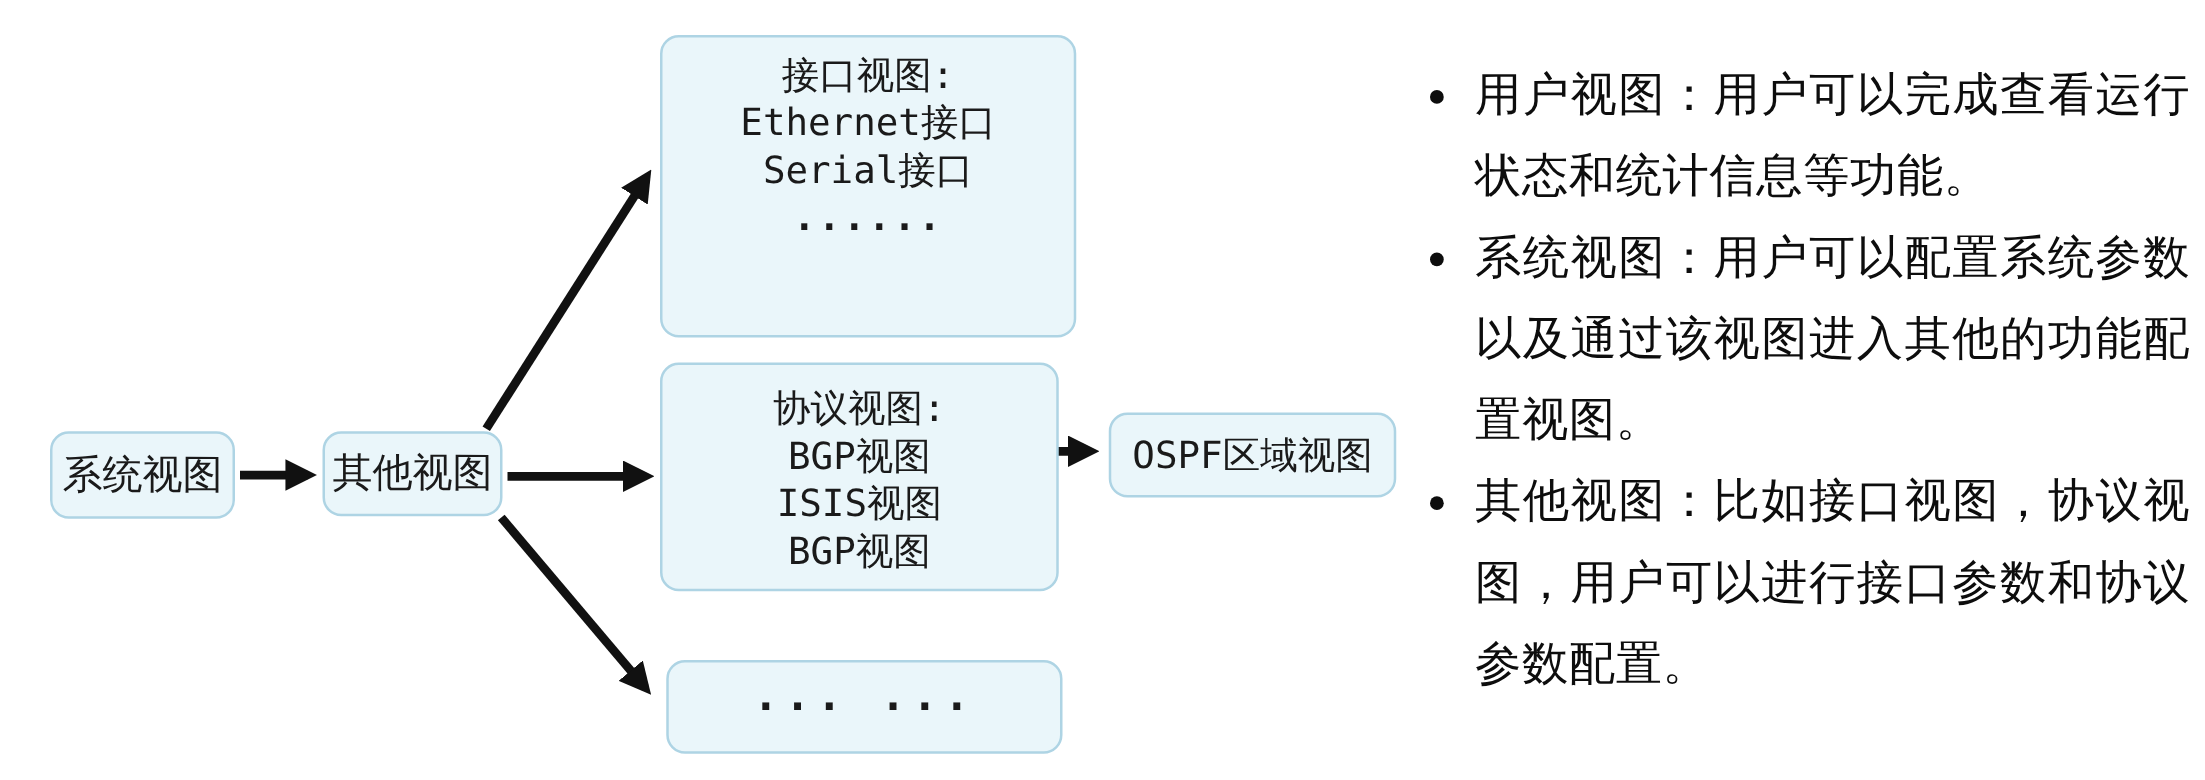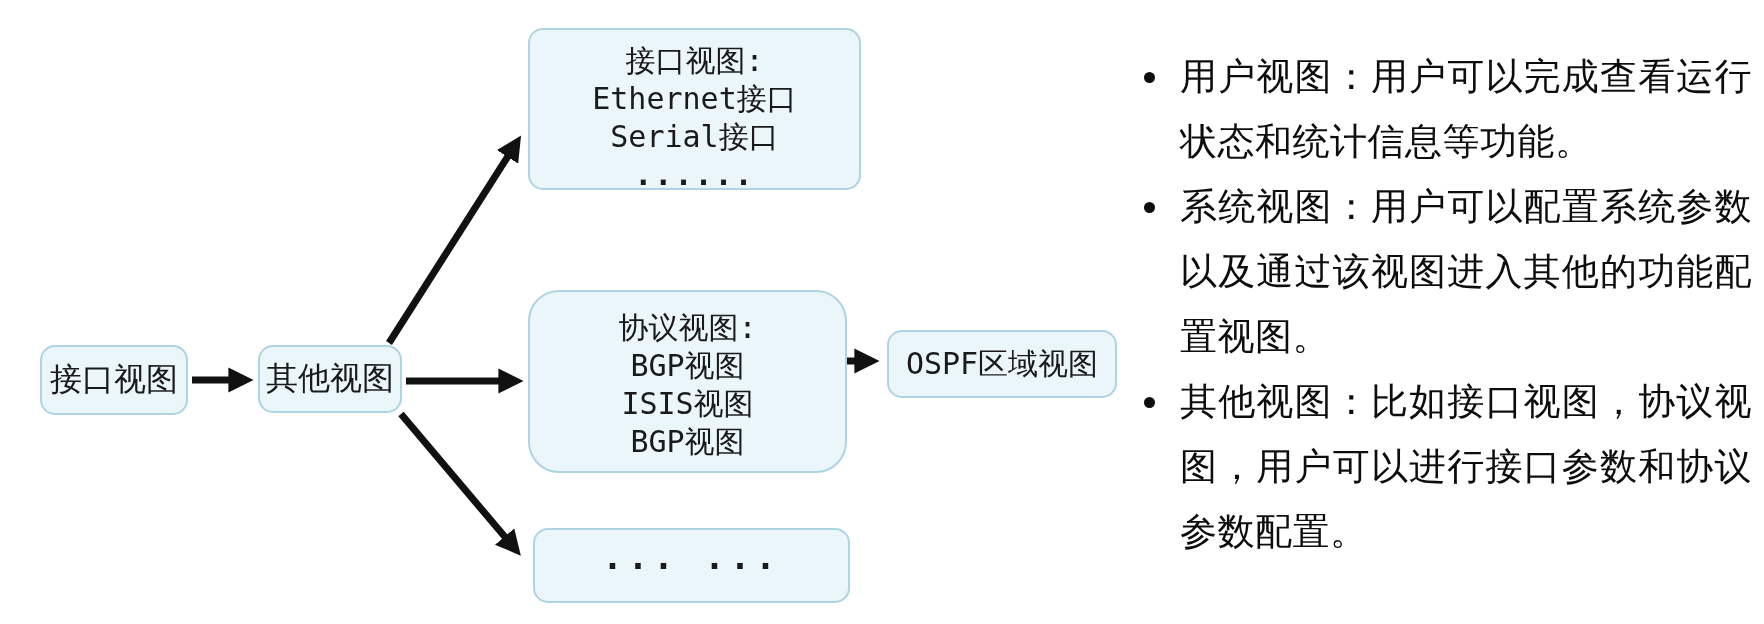--- a/index.html
+++ b/index.html
@@ -19,23 +19,23 @@
     border-radius:15px;
     box-sizing:border-box;
     text-align:center;
     font-family:"DejaVu Sans Mono","Liberation Mono",monospace;
     color:#1a1a1a;
     white-space:nowrap;
   }
   .box.single{display:flex;align-items:center;justify-content:center;}
   #user-box{left:40px;top:345px;width:148px;height:70px;font-size:32px;}
   #system-box{left:258px;top:345px;width:144px;height:68px;font-size:32px;}
-  #interface-box{left:528px;top:28px;width:333px;height:162px;font-size:30px;padding-top:12px;}
+  #interface-box{left:528px;top:28px;width:333px;height:242px;font-size:30px;padding-top:12px;}
   #interface-box .ln{line-height:38px;}
-  #protocol-box{left:528px;top:290px;width:319px;height:183px;font-size:30px;padding-top:17px;border-radius:31px;}
+  #protocol-box{left:528px;top:290px;width:319px;height:183px;font-size:30px;padding-top:17px;}
   #protocol-box .ln{line-height:38px;}
   #ospf-area-box{left:887px;top:330px;width:230px;height:68px;font-size:30px;text-align:right;}
   #etc-box{left:533px;top:528px;width:317px;height:75px;font-size:34px;font-weight:bold;letter-spacing:5px;}
   .dots-low{font-weight:bold;letter-spacing:2px;}
 
   .notes{
     position:absolute;left:1140px;top:44px;width:612px;
     font-family:"Liberation Serif","DejaVu Serif",serif;
     font-size:37px;color:#0d0d0d;
   }
@@ -65,21 +65,21 @@
       </marker>
     </defs>
     <line x1="192" y1="380" x2="246" y2="380" marker-end="url(#ah)"></line>
     <line x1="389" y1="343" x2="517" y2="142" marker-end="url(#ah)"></line>
     <line x1="406" y1="381" x2="516" y2="381" marker-end="url(#ah)"></line>
     <line x1="401" y1="414" x2="516" y2="550" marker-end="url(#ah)"></line>
     <line x1="757" y1="361" x2="872" y2="361" marker-end="url(#ah)"></line>
   </svg>
 
   <div class="box single" id="user-box">
-    <span>接口视图</span>
+    <span>系统视图</span>
   </div>
 
   <div class="box single" id="system-box">
     <span>其他视图</span>
   </div>
 
   <div class="box" id="interface-box">
     <div class="ln">接口视图:</div>
     <div class="ln">Ethernet接口</div>
     <div class="ln">Serial接口</div>

